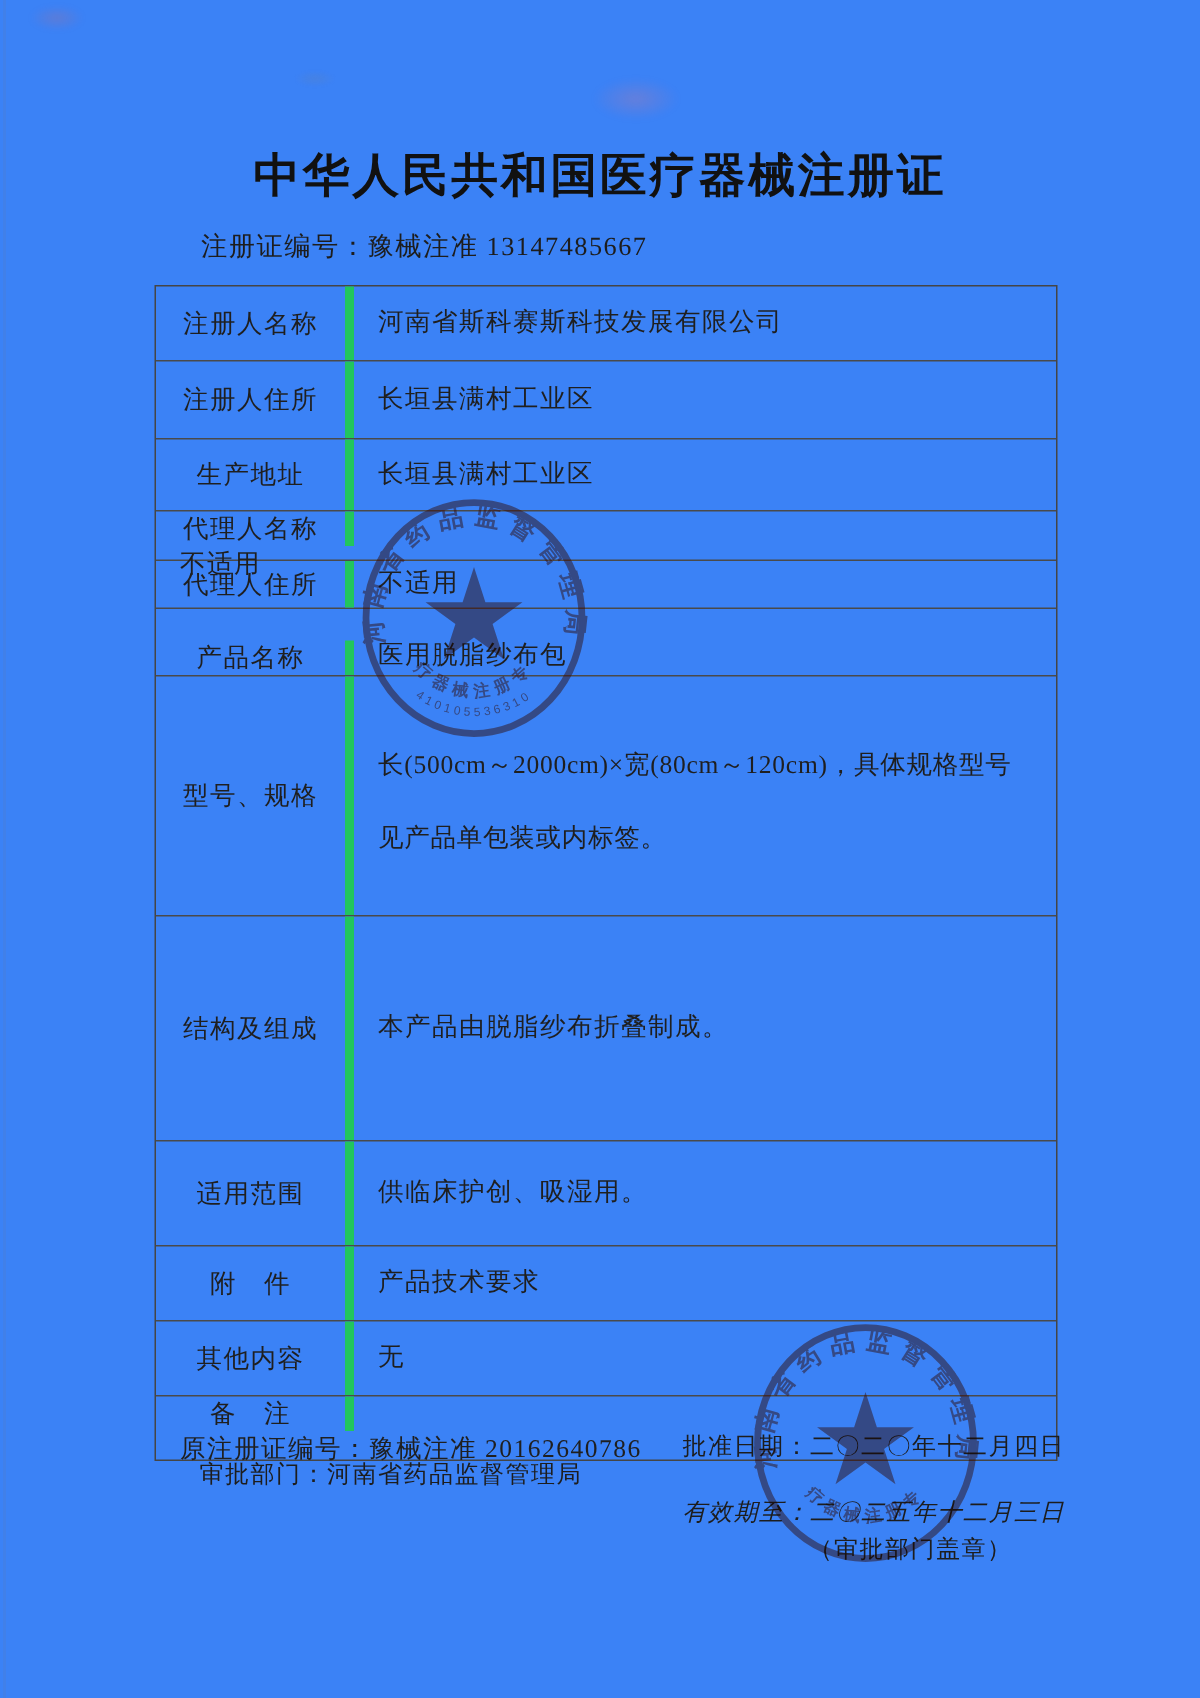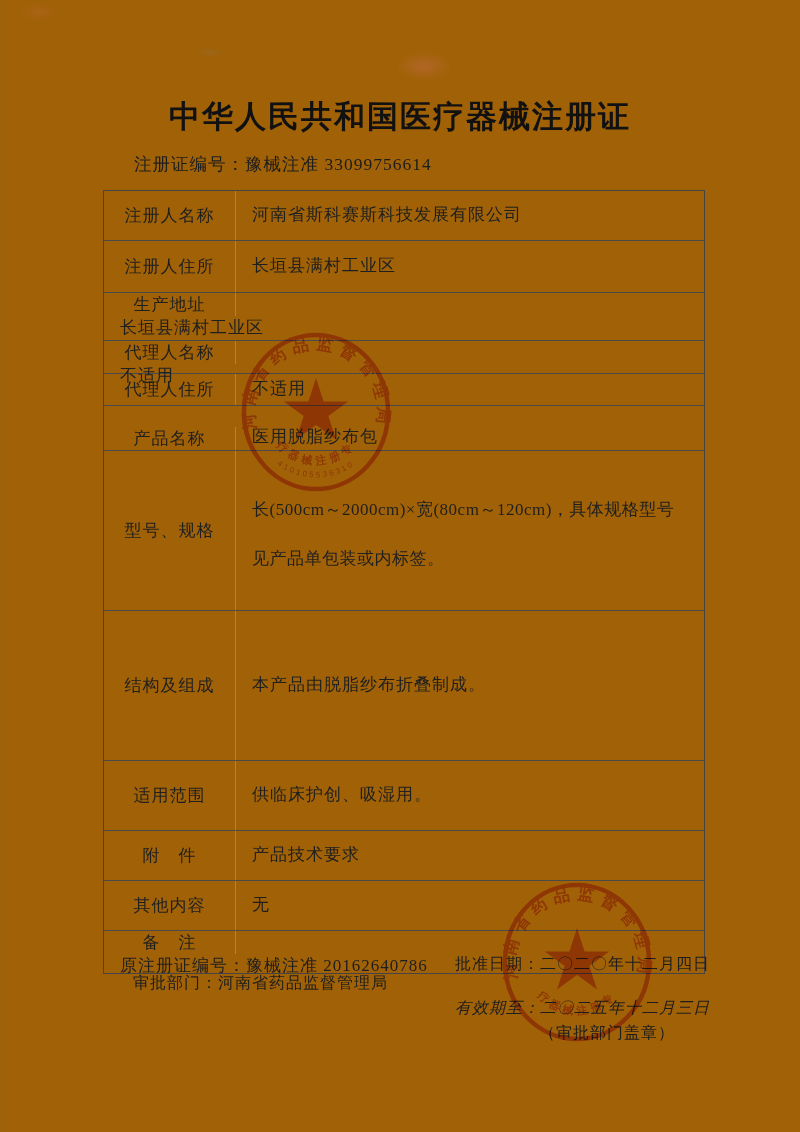--- a/index.html
+++ b/index.html
@@ -1,19 +1,19 @@
 <!DOCTYPE html>
 <html><head>
 <meta charset="utf-8">
 <style>
   html,body{margin:0;padding:0;background:#ffffff;}
   .page{
     position:relative;
     width:800px;height:1132px;
-    background:#a16207;
+    background:#3b82f6;
     overflow:hidden;
     font-family:"Liberation Serif","DejaVu Serif",serif;
     color:#262626;
   }
   .scan-edge{position:absolute;left:2px;top:0;width:2px;height:100%;background:rgba(120,120,120,.10);}
   .smudge{position:absolute;border-radius:50%;pointer-events:none;}
   .smudge.s1{left:395px;top:52px;width:58px;height:28px;background:radial-gradient(rgba(228,118,140,.25),transparent 70%);filter:blur(2px);}
   .smudge.s2{left:20px;top:4px;width:36px;height:16px;background:radial-gradient(rgba(220,100,100,.22),transparent 70%);filter:blur(2px);}
   .smudge.s3{left:196px;top:47px;width:28px;height:11px;background:radial-gradient(rgba(130,130,130,.16),transparent 70%);filter:blur(1px);}
 
@@ -32,33 +32,33 @@
     position:absolute;left:103px;top:190px;width:602px;
     border:1px solid #454545;
     box-sizing:border-box;
     display:flex;flex-direction:column;
     background:rgba(255,255,255,.0);
   }
   .trow{display:flex;border-bottom:1px solid #4a4a4a;box-sizing:border-box;}
   .trow:last-child{border-bottom:none;}
   .trow:nth-child(1){height:50px;}
   .trow:nth-child(2){height:52px;}
-  .trow:nth-child(3){height:48px;flex-direction:column;}
+  .trow:nth-child(3){height:48px;}
   .trow:nth-child(4){height:33px;flex-direction:column;}
   .trow:nth-child(5){height:32px;}
   .trow:nth-child(6){height:45px;align-items:flex-end;}
   .trow:nth-child(7){height:160px;}
   .trow:nth-child(8){height:150px;}
   .trow:nth-child(9){height:70px;}
   .trow:nth-child(10){height:50px;}
   .trow:nth-child(11){height:50px;}
   .trow:nth-child(12){height:42px;flex-direction:column;}
   .cl{
     width:132px;min-width:132px;box-sizing:border-box;
-    border-right:1px solid #22c55e;
+    border-right:6px solid #22c55e;
     display:flex;align-items:center;justify-content:center;
     font-size:17px;letter-spacing:1px;color:#1f1f1f;text-align:center;
   }
   .cv{
     flex:1;display:flex;align-items:center;
     padding:0 14px 0 16px;
     font-size:17px;letter-spacing:1px;color:#1f1f1f;line-height:1.45;
   }
   .trow:nth-child(7) .cv{display:block;padding-top:34px;line-height:49px;letter-spacing:.5px;}
 
@@ -79,21 +79,21 @@
 </head>
 <body>
 
 <div class="page">
   <div class="scan-edge"></div>
   <div class="smudge s1"></div>
   <div class="smudge s2"></div>
   <div class="smudge s3"></div>
 
   <div class="doc-title">中华人民共和国医疗器械注册证</div>
-  <div class="reg-line">注册证编号：豫械注准 33099756614</div>
+  <div class="reg-line">注册证编号：豫械注准 13147485667</div>
 
   <div class="cert-table">
     <div class="trow">
       <div class="cl">注册人名称</div>
       <div class="cv">河南省斯科赛斯科技发展有限公司</div>
     </div>
     <div class="trow">
       <div class="cl">注册人住所</div>
       <div class="cv">长垣县满村工业区</div>
     </div>

